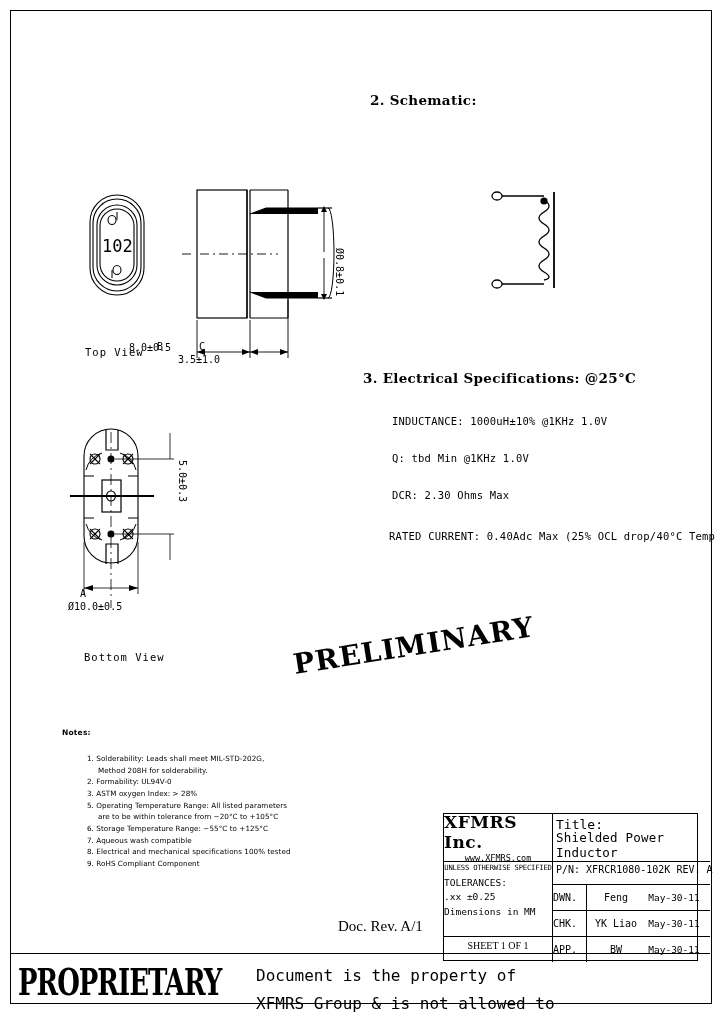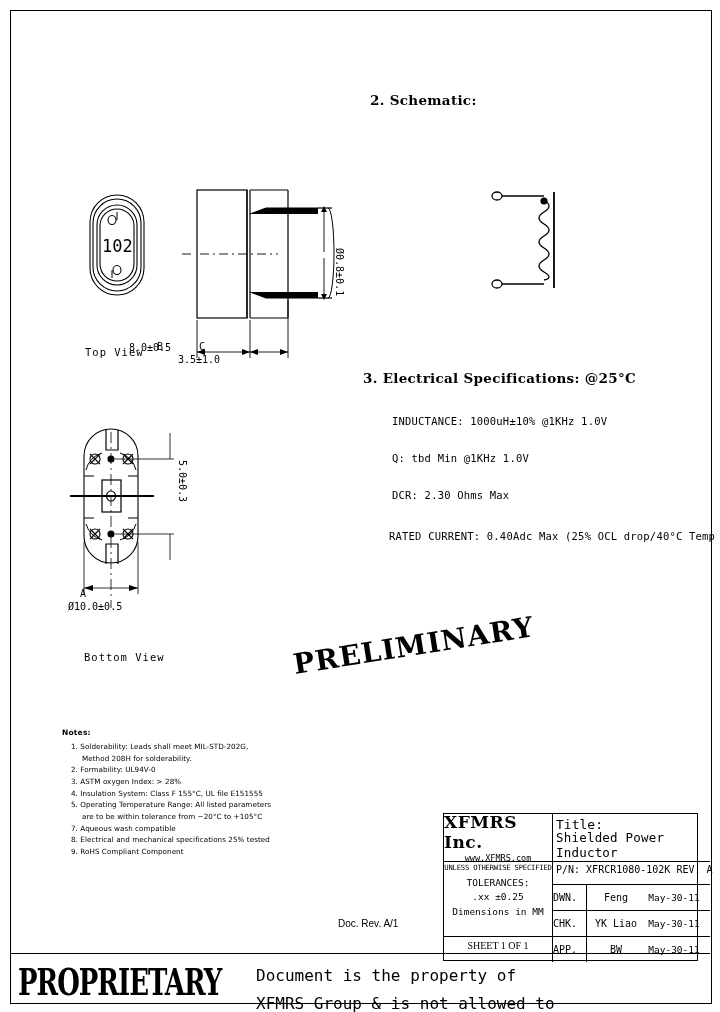--- a/index.html
+++ b/index.html
@@ -22,21 +22,21 @@
 
   .dimtxt{position:absolute;font-family:"DejaVu Sans Mono", monospace;
           font-size:10px;white-space:nowrap;}
 
   .vert{transform-origin:0 0;}
 
   
   #notes{position:absolute;left:62px;top:728px;width:300px;}
   #notes .nhead{font-family:"DejaVu Sans", sans-serif;font-size:7.5px;font-weight:bold;
                 letter-spacing:.2px;margin-bottom:4px;}
-  #notes ol{margin:0;padding:0;list-style:none;}
+  #notes ol{margin:16px;padding:0;list-style:none;}
   #notes li{font-family:"DejaVu Sans", sans-serif;font-size:7.2px;line-height:1.62;
             padding-left:20px;text-indent:-11px;letter-spacing:.05px;white-space:pre-line;}
 
   
   #prelim{position:absolute;left:296px;top:648px;
           font-family:"DejaVu Serif", serif;font-size:28px;font-weight:bold;
           letter-spacing:1px;transform:rotate(-9deg);transform-origin:0 100%;
           white-space:nowrap;}
 
   
@@ -50,42 +50,42 @@
         display:flex;flex-direction:column;align-items:center;justify-content:center;}
   #logo .l1{font-family:"DejaVu Serif", serif;font-size:17px;font-weight:bold;letter-spacing:.5px;}
   #logo .l2{font-family:"DejaVu Sans Mono", monospace;font-size:8.5px;margin-top:1px;}
 
   .tb-title-lbl{position:absolute;left:112px;top:3px;font-family:"DejaVu Sans Mono", monospace;font-size:13px;}
   .tb-title-val{position:absolute;left:112px;top:16px;width:152px;
                 font-family:"DejaVu Sans Mono", monospace;font-size:12.5px;letter-spacing:.2px;}
 
   .uos{position:absolute;left:0;top:49px;width:108px;text-align:center;
        font-family:"DejaVu Sans Mono", monospace;font-size:7.2px;letter-spacing:-.2px;}
-  .tolblk{position:absolute;left:0;top:62px;width:108px;text-align:center;
+  .tolblk{position:absolute;left:0;top:62px;width:108px;text-align:left;
           font-family:"DejaVu Sans Mono", monospace;font-size:9.5px;line-height:1.5;}
   .sheet{position:absolute;left:0;top:126px;width:108px;text-align:center;
          font-family:Liberation Serif, serif;font-size:10px;}
 
   .pn{position:absolute;left:112px;top:50px;font-family:"DejaVu Sans Mono", monospace;
       font-size:10px;white-space:nowrap;}
 
   .sigrow{position:absolute;left:100px;width:158px;height:25px;}
   .sigrow .c1{position:absolute;left:0;top:0;width:42px;height:25px;
               display:flex;align-items:center;justify-content:center;
               font-family:"DejaVu Sans Mono", monospace;font-size:10px;}
   .sigrow .c2{position:absolute;left:42px;top:0;width:60px;height:25px;
               display:flex;align-items:center;justify-content:center;
               font-family:"DejaVu Sans Mono", monospace;font-size:10px;}
   .sigrow .c3{position:absolute;left:102px;top:0;width:56px;height:25px;
               display:flex;align-items:center;justify-content:center;
               font-family:"DejaVu Sans Mono", monospace;font-size:9.5px;}
   .sigrow .vl{position:absolute;top:0;height:25px;border-left:1.4px solid #000;}
 
   #docrev{position:absolute;left:338px;top:918px;
-          font-family:Liberation Sans, sans-serif;font-size:10px;}
+          font-family:Liberation Serif, serif;font-size:15px;}
 
   
   #footer{position:absolute;left:10px;top:953px;width:700px;height:49px;
           border-top:1.4px solid #000;box-sizing:border-box;}
   #prop{position:absolute;left:8px;top:6px;font-family:"DejaVu Serif", serif;
         font-size:26px;font-weight:bold;letter-spacing:-1px;
         transform:scaleY(1.45);transform-origin:0 0;}
   #proptxt{position:absolute;left:219px;top:8px;width:300px;
            font-family:"DejaVu Sans Mono", monospace;font-size:16px;line-height:1.75;margin-left:27px;}
 </style>
@@ -240,25 +240,25 @@
 
   <div id="prelim">PRELIMINARY</div>
 
   <div id="notes">
     <div class="nhead">Notes:</div>
     <ol>
       <li>1. Solderability: Leads shall meet MIL-STD-202G,
     Method 208H for solderability.</li>
       <li>2. Formability: UL94V-0</li>
       <li>3. ASTM oxygen Index: &gt; 28%</li>
-      <li>4. Insulation System: Class F 155°C, UL file E151555</li>
       <li>5. Operating Temperature Range: All listed parameters
     are to be within tolerance from −20°C to +105°C</li>
+      <li>6. Storage Temperature Range: −55°C to +125°C</li>
       <li>7. Aqueous wash compatible</li>
-      <li>8. Electrical and mechanical specifications 25% tested</li>
+      <li>8. Electrical and mechanical specifications 100% tested</li>
       <li>9. RoHS Compliant Component</li>
     </ol>
   </div>
 
   <div id="docrev">Doc. Rev. A/1</div>
 
   <div id="tblock">
     <div class="vsplit"></div>
 
     <div id="logo">

